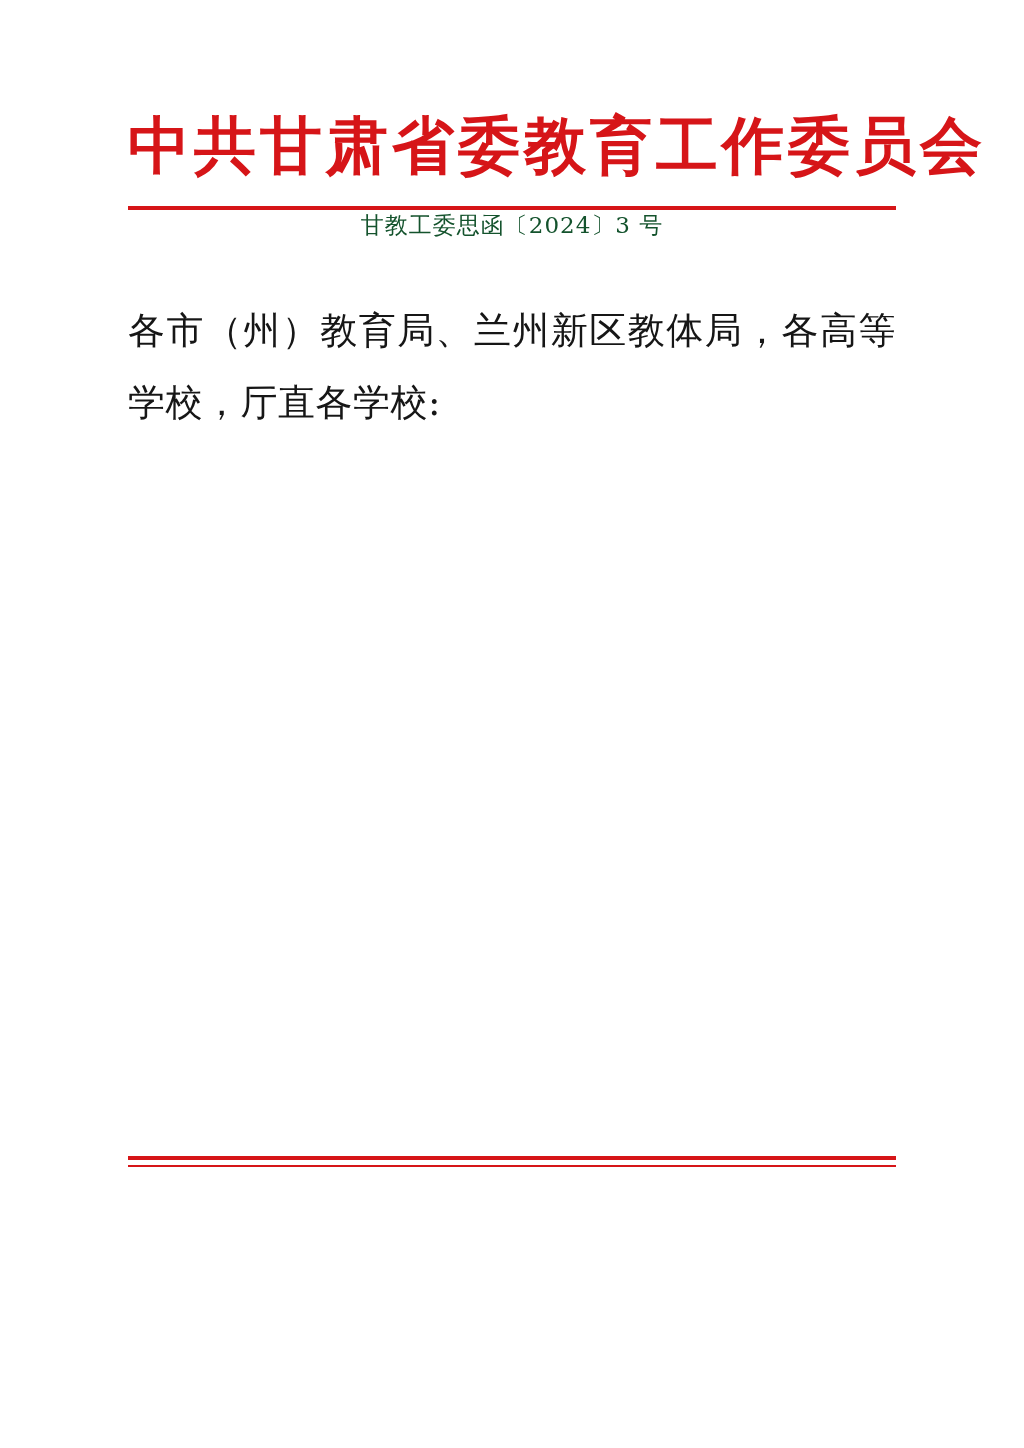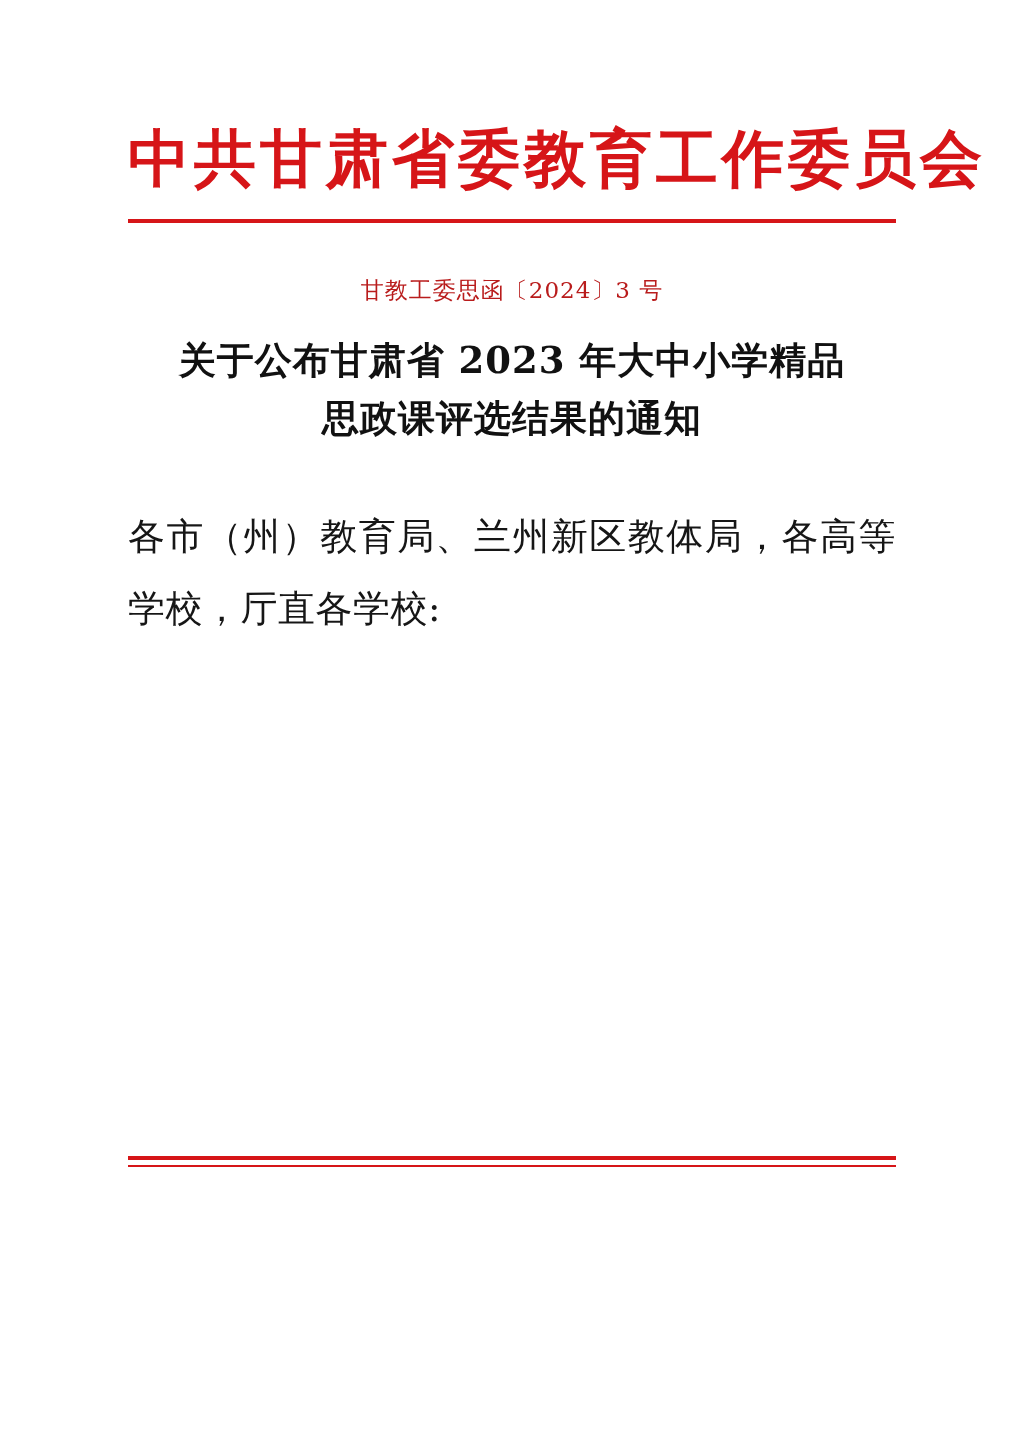--- a/index.html
+++ b/index.html
@@ -12,21 +12,21 @@
     height: 1448px;
     font-family: "DejaVu Serif", "Liberation Serif", serif;
     color: #1a1a1a;
     position: relative;
     overflow: hidden;
   }
   .page {
     width: 1024px;
     height: 1219px;
     box-sizing: border-box;
-    padding: 13px 128px;
+    padding: 0 128px;
     position: relative;
   }
   
   .masthead {
     padding-top: 112px;
     text-align: center;
   }
   .masthead-title {
     color: #d61518;
     font-family: "DejaVu Serif", "Liberation Serif", serif;
@@ -37,25 +37,24 @@
     white-space: nowrap;
   }
   .masthead-rule {
     margin-top: 26px;
     height: 4px;
     background: #d61518;
     width: 100%;
   }
   
   .doc-number {
-    margin-top: 52px;
     text-align: center;
     font-size: 23px;
     letter-spacing: 1px;
-    color: #b91c1c;
+    color: #14532d;
   }
   
   .doc-title {
     margin-top: 26px;
     text-align: center;
     font-weight: bold;
     font-size: 37px;
     line-height: 1.55;
     letter-spacing: 1px;
     color: #111;
@@ -103,24 +102,20 @@
 
 <div class="page">
 
   <div class="masthead">
     <div class="masthead-title">中共甘肃省委教育工作委员会</div>
     <div class="masthead-rule"></div>
   </div>
 
   <div class="doc-number">甘教工委思函〔2024〕3 号</div>
 
-  <div class="doc-title">
-    <span class="line">关于公布甘肃省 2023 年大中小学精品</span>
-    <span class="line">思政课评选结果的通知</span>
-  </div>
 
   <div class="body-text">
     <p>各市（州）教育局、兰州新区教体局，各高等学校，厅直各学校:</p>
   </div>
 
   <div class="footer-rules">
     <div class="footer-rule-thick"></div>
     <div class="footer-rule-thin"></div>
   </div>
 

